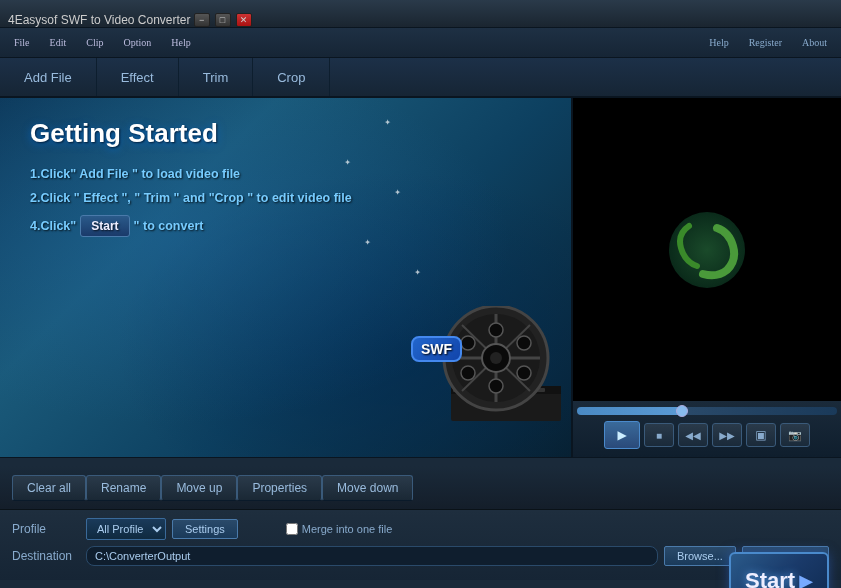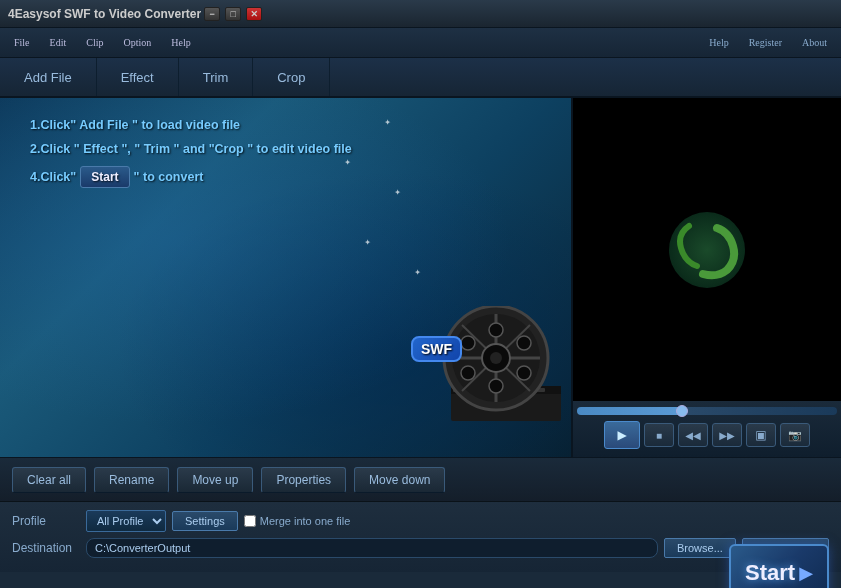--- a/index.html
+++ b/index.html
@@ -11,24 +11,23 @@
       font-size: 12px;
       color: #ccc;
       overflow: hidden;
     }
 
     
     #title-bar {
       background: linear-gradient(to bottom, #2a3a4a, #1a2530);
       height: 28px;
       display: flex;
-      align-items: center;
+      align-items: flex-end;
       padding: 0 8px;
       border-bottom: 1px solid #0a1520;
-      font-weight: bold;
     }
     .win-btn {
       width: 16px;
       height: 14px;
       margin-left: 3px;
       background: linear-gradient(to bottom, #555, #333);
       border: 1px solid #222;
       border-radius: 2px;
       display: inline-flex;
       align-items: center;
@@ -217,22 +216,22 @@
       font-size: 12px;
     }
 
     
     #action-bar {
       background: linear-gradient(to bottom, #1a2a3a, #141e2a);
       height: 44px;
       display: flex;
       align-items: center;
       padding: 0 12px;
-      gap: 8px;
       border-bottom: 1px solid #0a1218;
+      margin-top: 8px;
     }
     .action-btn {
       background: linear-gradient(to bottom, #2a3a4a, #1a2835);
       border: 1px solid #3a5a7a;
       border-bottom-color: #0a1a2a;
       color: #99bbdd;
       padding: 5px 14px;
       border-radius: 3px;
       cursor: pointer;
       font-size: 12px;
@@ -273,20 +272,21 @@
       border-radius: 2px;
       cursor: pointer;
       font-size: 11px;
     }
     .merge-check {
       display: flex;
       align-items: center;
       gap: 4px;
       color: #88aacc;
       font-size: 11px;
+      margin-left: 42px;
     }
     .merge-check input { width: 12px; height: 12px; }
     .dest-input {
       flex: 1;
       background: #0f1e2e;
       border: 1px solid #2a4a6a;
       color: #aaccee;
       padding: 3px 8px;
       font-size: 11px;
       border-radius: 8px;
@@ -369,20 +369,21 @@
 <div id="main">
 
   <div id="left-panel">
 
     <div class="star" style="top:20px;right:180px;">✦</div>
     <div class="star" style="top:60px;right:220px;">✦</div>
     <div class="star" style="top:90px;right:170px;">✦</div>
     <div class="star" style="top:140px;right:200px;">✦</div>
     <div class="star" style="top:170px;right:150px;">✦</div>
 
+    <div class="getting-started-title">Getting Started</div>
     <div class="step-text">
       <span>1.Click" </span><span style="color:#7cf;">Add File </span><span>" to load video file</span>
     </div>
     <div class="step-text">
       <span>2.Click " </span><span style="color:#7cf;">Effect </span><span>", " </span><span style="color:#7cf;">Trim </span><span>" and "</span><span style="color:#7cf;">Crop </span><span>" to edit video file</span>
     </div>
     <div class="step4 step-text">
       <span>4.Click"</span>
       <div class="start-btn-inline">Start</div>
       <span>" to convert</span>

